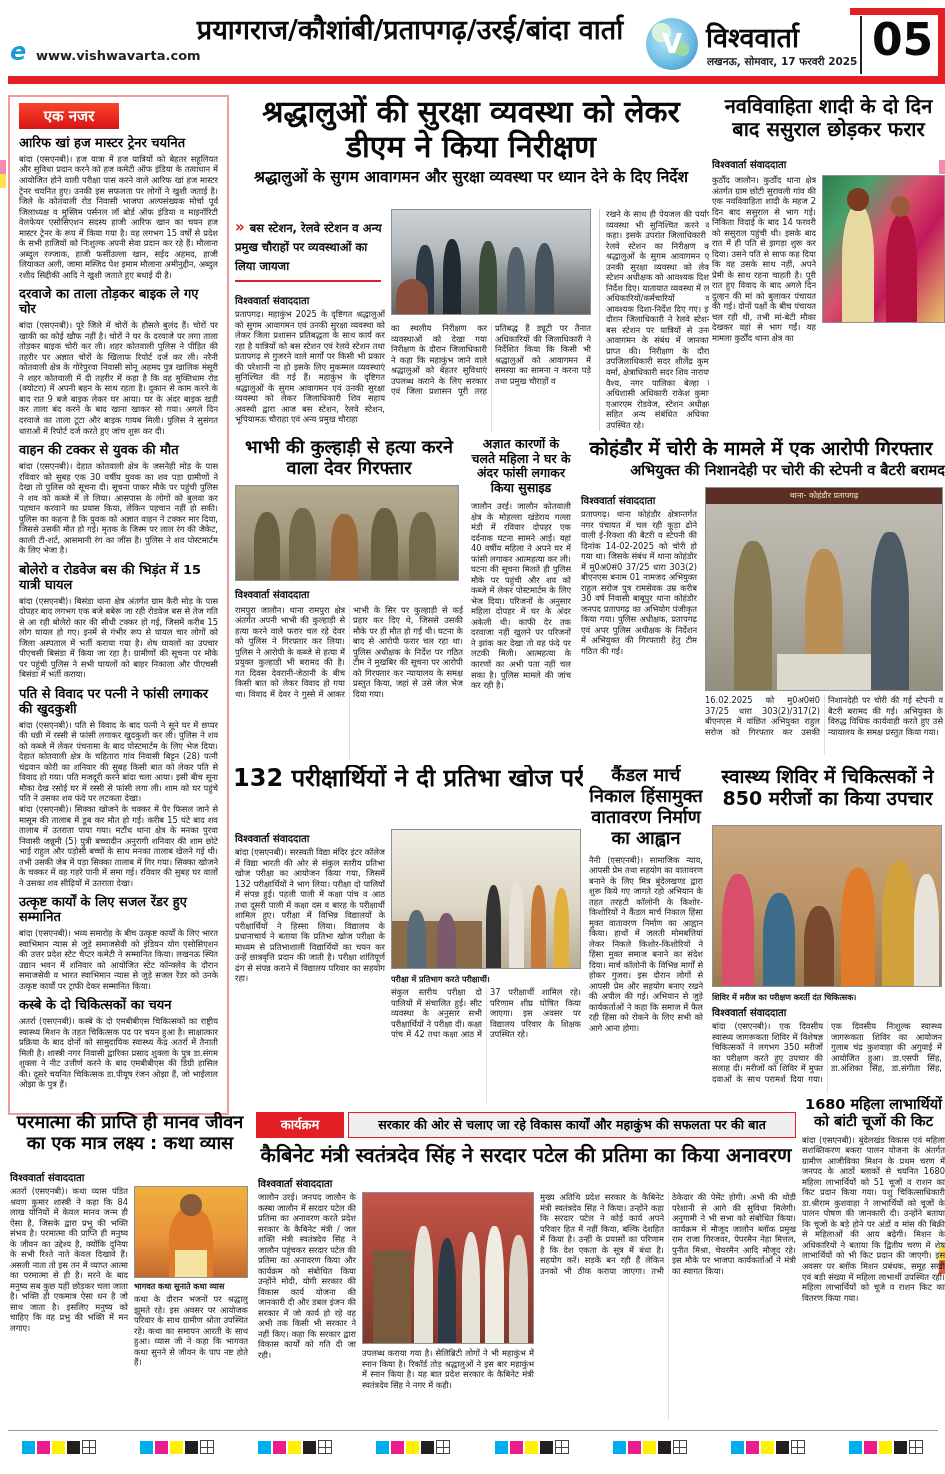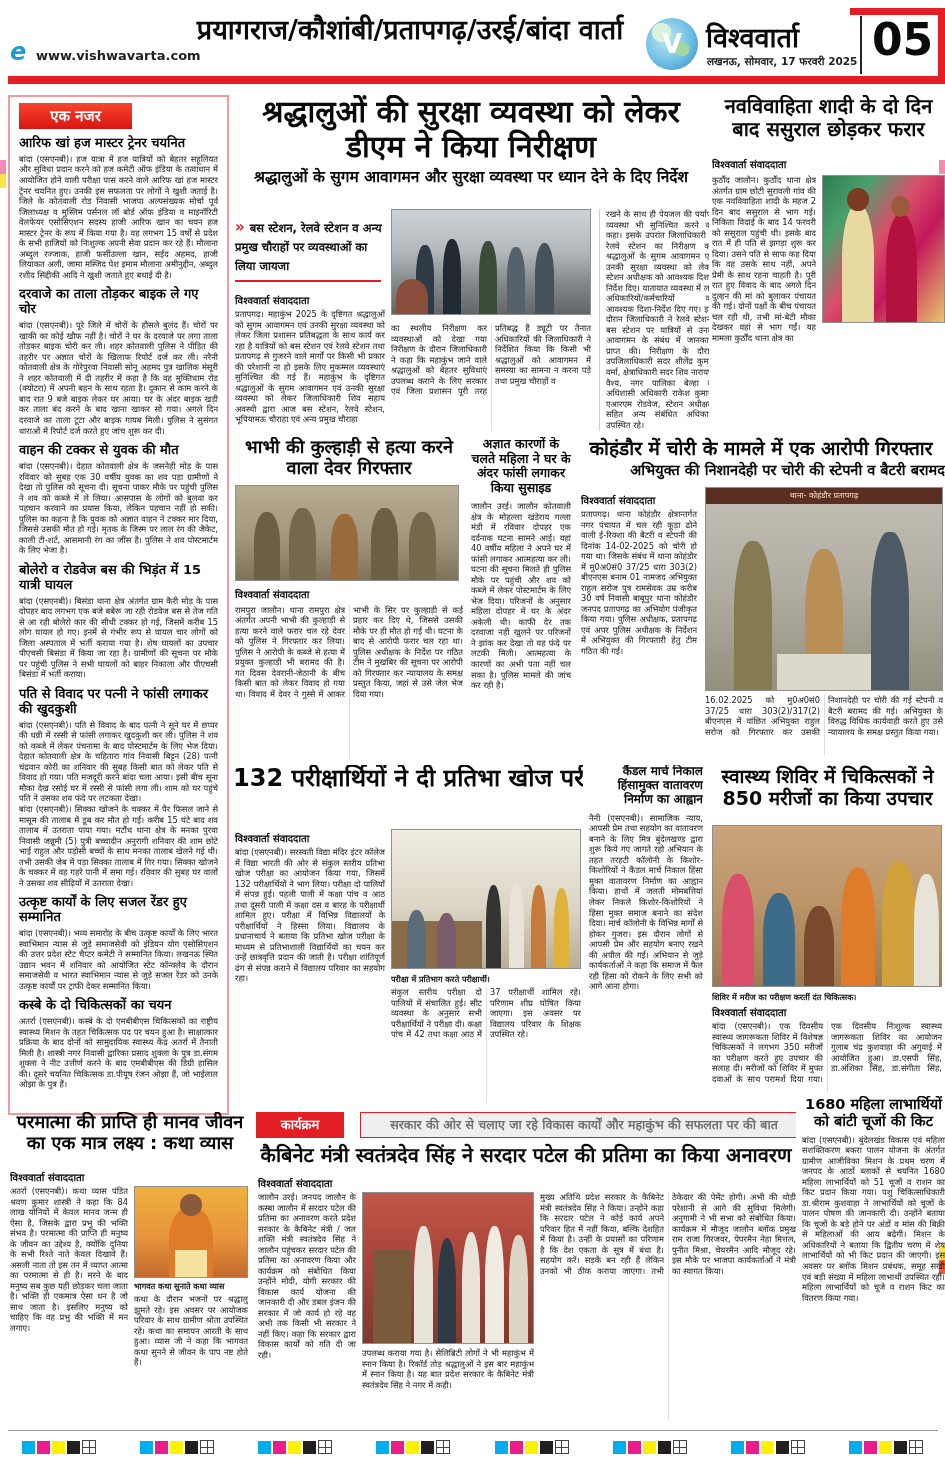--- a/index.html
+++ b/index.html
@@ -16,23 +16,23 @@
   .vline{border-left:1px solid #cfcfcf;}
   .redbar{background:#e31e24;}
   .eknazar-box{border:2px solid #f09c9c;box-sizing:border-box;background:#fff;}
   .eknazar-tab{background:linear-gradient(180deg,#f8452c,#d91414);color:#fff;
                font-weight:700;font-size:15px;text-align:center;line-height:26px;}
   .brief-h{font-weight:700;font-size:13px;color:#0a0a0a;margin:7px 0 3px 0;line-height:1.15;}
   .kicker{font-weight:700;font-size:11.5px;color:#111;line-height:1.3;}
   .kmark{color:#e31e24;font-weight:700;font-size:15px;}
   .tag-red{background:#e31e24;color:#fff;font-weight:700;font-size:13px;
            text-align:center;line-height:26px;}
-  .banner{background:#efefef;border:1px solid #e31e24;color:#737373;font-weight:700;
+  .banner{background:#efefef;border:1px solid #e31e24;color:#000000;font-weight:700;
           font-size:12.5px;text-align:center;line-height:24px;box-sizing:border-box;
-          overflow:hidden;white-space:nowrap;margin-left:12px;}
+          overflow:hidden;white-space:nowrap;}
   .cbar{display:flex;gap:2px;align-items:center;}
   .csq{width:13px;height:13px;}
   .reg{width:12px;height:12px;border:1px solid #444;
        background:linear-gradient(#444,#444) center/100% 1px no-repeat,
                   linear-gradient(#444,#444) center/1px 100% no-repeat;}
   .globe{border-radius:50%;
          background:radial-gradient(circle at 30% 28%,#d9f2dc 0 18%,transparent 19%),
                     radial-gradient(circle at 70% 60%,#9fd8a0 0 14%,transparent 15%),
                     radial-gradient(circle at 40% 40%,#bfe6f5,#6fbfe4 55%,#2e86c1);
          color:#fff;font-weight:700;text-align:center;}
@@ -58,21 +58,21 @@
   <div class="abs redbar" style="left:938px;top:8px;width:7px;height:72px;"></div>
   <div class="abs redbar" style="left:8px;top:76px;width:937px;height:8px;"></div>
 
   <div class="abs" style="left:0;top:160px;width:6px;height:14px;background:#f28ab2;"></div>
   <div class="abs" style="left:0;top:174px;width:6px;height:14px;background:#ffe34d;"></div>
   <div class="abs" style="left:939px;top:160px;width:6px;height:14px;background:#f28ab2;"></div>
   <div class="abs" style="left:939px;top:1246px;width:6px;height:14px;background:#ffe34d;"></div>
   <div class="abs" style="left:939px;top:1260px;width:6px;height:14px;background:#e8603c;"></div>
 
   <div class="abs eknazar-box" style="left:8px;top:95px;width:221px;height:1020px;padding:6px 9px;overflow:hidden;">
-    <div class="eknazar-tab" style="width:113px;height:26px;">एक नजर</div>
+    <div class="eknazar-tab" style="width:100px;height:26px;">एक नजर</div>
     <div class="brief-h">आरिफ खां हज मास्टर ट्रेनर चयनित</div>
     <div class="bd">बांदा (एसएनबी)। हज यात्रा में हज यात्रियों को बेहतर सहूलियत और सुविधा प्रदान करने को हज कमेटी ऑफ इंडिया के तत्वाधान में आयोजित होने वाली परीक्षा पास करने वाले आरिफ खां हज मास्टर ट्रेनर चयनित हुए। उनकी इस सफलता पर लोगों ने खुशी जताई है। जिले के कोतवाली रोड निवासी भाजपा अल्पसंख्यक मोर्चा पूर्व जिलाध्यक्ष व मुस्लिम पर्सनल लॉ बोर्ड ऑफ इंडिया व माइनॉरिटी वेलफेयर एसोसिएशन सदस्य हाजी आरिफ खान का चयन हज मास्टर ट्रेनर के रूप में किया गया है। वह लगभग 15 वर्षों से प्रदेश के सभी हाजियों को निःशुल्क अपनी सेवा प्रदान कर रहे हैं। मौलाना अब्दुल रज्जाक, हाजी फर्सीउल्ला खान, सईद अहमद, हाजी लियाकत अली, जामा मस्जिद पेश इमाम मौलाना अमीनुद्दीन, अब्दुल रशीद सिद्दीकी आदि ने खुशी जताते हुए बधाई दी है।</div>
     <div class="brief-h">दरवाजे का ताला तोड़कर बाइक ले गए चोर</div>
     <div class="bd">बांदा (एसएनबी)। पूरे जिले में चोरों के हौसले बुलंद हैं। चोरों पर खाकी का कोई खौफ नहीं है। चोरों ने घर के दरवाजे पर लगा ताला तोड़कर बाइक चोरी कर ली। शहर कोतवाली पुलिस ने पीड़ित की तहरीर पर अज्ञात चोरों के खिलाफ रिपोर्ट दर्ज कर ली। नरैनी कोतवाली क्षेत्र के गोरेपुरवा निवासी सोनू अहमद पुत्र खालिक मंसूरी ने शहर कोतवाली में दी तहरीर में कहा है कि वह मुक्तिधाम रोड (क्योटरा) में अपनी बहन के साथ रहता है। दुकान से काम करने के बाद रात 9 बजे बाइक लेकर घर आया। घर के अंदर बाइक खड़ी कर ताला बंद करने के बाद खाना खाकर सो गया। अगले दिन दरवाजे का ताला टूटा और बाइक गायब मिली। पुलिस ने सुसंगत धाराओं में रिपोर्ट दर्ज करते हुए जांच शुरू कर दी।</div>
     <div class="brief-h">वाहन की टक्कर से युवक की मौत</div>
     <div class="bd">बांदा (एसएनबी)। देहात कोतवाली क्षेत्र के जसनेही मोड़ के पास रविवार को सुबह एक 30 वर्षीय युवक का शव पड़ा ग्रामीणों ने देखा तो पुलिस को सूचना दी। सूचना पाकर मौके पर पहुंची पुलिस ने शव को कब्जे में ले लिया। आसपास के लोगों को बुलवा कर पहचान करवाने का प्रयास किया, लेकिन पहचान नहीं हो सकी। पुलिस का कहना है कि युवक को अज्ञात वाहन ने टक्कर मार दिया, जिससे उसकी मौत हो गई। मृतक के जिस्म पर लाल रंग की जैकेट, काली टी-शर्ट, आसमानी रंग का जींस है। पुलिस ने शव पोस्टमार्टम के लिए भेजा है।</div>
     <div class="brief-h">बोलेरो व रोडवेज बस की भिड़ंत में 15 यात्री घायल</div>
     <div class="bd">बांदा (एसएनबी)। बिसंडा थाना क्षेत्र अंतर्गत ग्राम कैरी मोड़ के पास दोपहर बाद लगभग एक बजे बबेरू जा रही रोडवेज बस से तेज गति से आ रही बोलेरो कार की सीधी टक्कर हो गई, जिसमें करीब 15 लोग घायल हो गए। इनमें से गंभीर रूप से घायल चार लोगों को जिला अस्पताल में भर्ती कराया गया है। शेष घायलों का उपचार पीएचसी बिसंडा में किया जा रहा है। ग्रामीणों की सूचना पर मौके पर पहुंची पुलिस ने सभी घायलों को बाहर निकाला और पीएचसी बिसंडा में भर्ती कराया।</div>
     <div class="brief-h">पति से विवाद पर पत्नी ने फांसी लगाकर की खुदकुशी</div>
     <div class="bd">बांदा (एसएनबी)। पति से विवाद के बाद पत्नी ने सूने घर में छप्पर की धन्नी में रस्सी से फांसी लगाकर खुदकुशी कर ली। पुलिस ने शव को कब्जे में लेकर पंचनामा के बाद पोस्टमार्टम के लिए भेज दिया। देहात कोतवाली क्षेत्र के चहितारा गांव निवासी बिट्टन (28) पत्नी चंद्रवान कोरी का शनिवार की सुबह किसी बात को लेकर पति से विवाद हो गया। पति मजदूरी करने बांदा चला आया। इसी बीच सूना मौका देख रसोई घर में रस्सी से फांसी लगा ली। शाम को घर पहुंचे पति ने उसका शव फंदे पर लटकता देखा।</div>
@@ -162,21 +162,21 @@
       <div class="p" style="left:86%;width:8%;height:58%;background:#e0b23c;"></div>
       <div style="position:absolute;bottom:0;left:0;width:48%;height:34%;background:#8a6b4a;"></div>
       <div class="p" style="left:8%;width:10%;height:42%;background:#5a6b7a;"></div>
       <div class="p" style="left:24%;width:10%;height:40%;background:#7a5a6b;"></div>
     </div>
     <div class="abs cap" style="left:158px;top:208px;width:190px;">परीक्षा में प्रतिभाग करते परीक्षार्थी।</div>
     <div class="abs bd cols2" style="left:158px;top:222px;width:190px;height:116px;">संकुल स्तरीय परीक्षा दो पालियों में संचालित हुई। सीट व्यवस्था के अनुसार सभी परीक्षार्थियों ने परीक्षा दी। कक्षा पांच में 42 तथा कक्षा आठ में 37 परीक्षार्थी शामिल रहे। परिणाम शीघ्र घोषित किया जाएगा। इस अवसर पर विद्यालय परिवार के शिक्षक उपस्थित रहे।</div>
   </div>
 
   <div class="abs" style="left:589px;top:765px;width:114px;height:342px;overflow:hidden;">
-    <div class="hl" style="font-size:12px;text-align:right;">कैंडल मार्च निकाल हिंसामुक्त वातावरण निर्माण का आह्वान</div>
+    <div class="hl" style="font-size:18px;">कैंडल मार्च निकाल हिंसामुक्त वातावरण निर्माण का आह्वान</div>
     <div class="bd" style="margin-top:6px;height:290px;">नैनी (एसएनबी)। सामाजिक न्याय, आपसी प्रेम तथा सहयोग का वातावरण बनाने के लिए मित्र बुंदेलखण्ड द्वारा शुरू किये गए जागते रहो अभियान के तहत तरहटी कॉलोनी के किशोर-किशोरियों ने कैंडल मार्च निकाल हिंसा मुक्त वातावरण निर्माण का आह्वान किया। हाथों में जलती मोमबत्तियां लेकर निकले किशोर-किशोरियों ने हिंसा मुक्त समाज बनाने का संदेश दिया। मार्च कॉलोनी के विभिन्न मार्गों से होकर गुजरा। इस दौरान लोगों से आपसी प्रेम और सहयोग बनाए रखने की अपील की गई। अभियान से जुड़े कार्यकर्ताओं ने कहा कि समाज में फैल रही हिंसा को रोकने के लिए सभी को आगे आना होगा।</div>
   </div>
 
   <div class="abs" style="left:710px;top:765px;width:235px;height:330px;overflow:hidden;">
     <div class="hl" style="font-size:19px;">स्वास्थ्य शिविर में चिकित्सकों ने 850 मरीजों का किया उपचार</div>
     <div class="abs photo" style="left:2px;top:60px;width:230px;height:162px;background:linear-gradient(180deg,#caa47c 0%,#bb9468 50%,#9c7a50 100%);">
       <div class="p" style="left:4%;width:14%;height:70%;background:#d94f6b;"></div>
       <div class="p" style="left:22%;width:14%;height:58%;background:#3d6b8a;"></div>
       <div class="p" style="left:40%;width:13%;height:50%;background:#7a4a2e;"></div>
       <div class="p" style="left:56%;width:15%;height:74%;background:#e07b2a;"></div>

